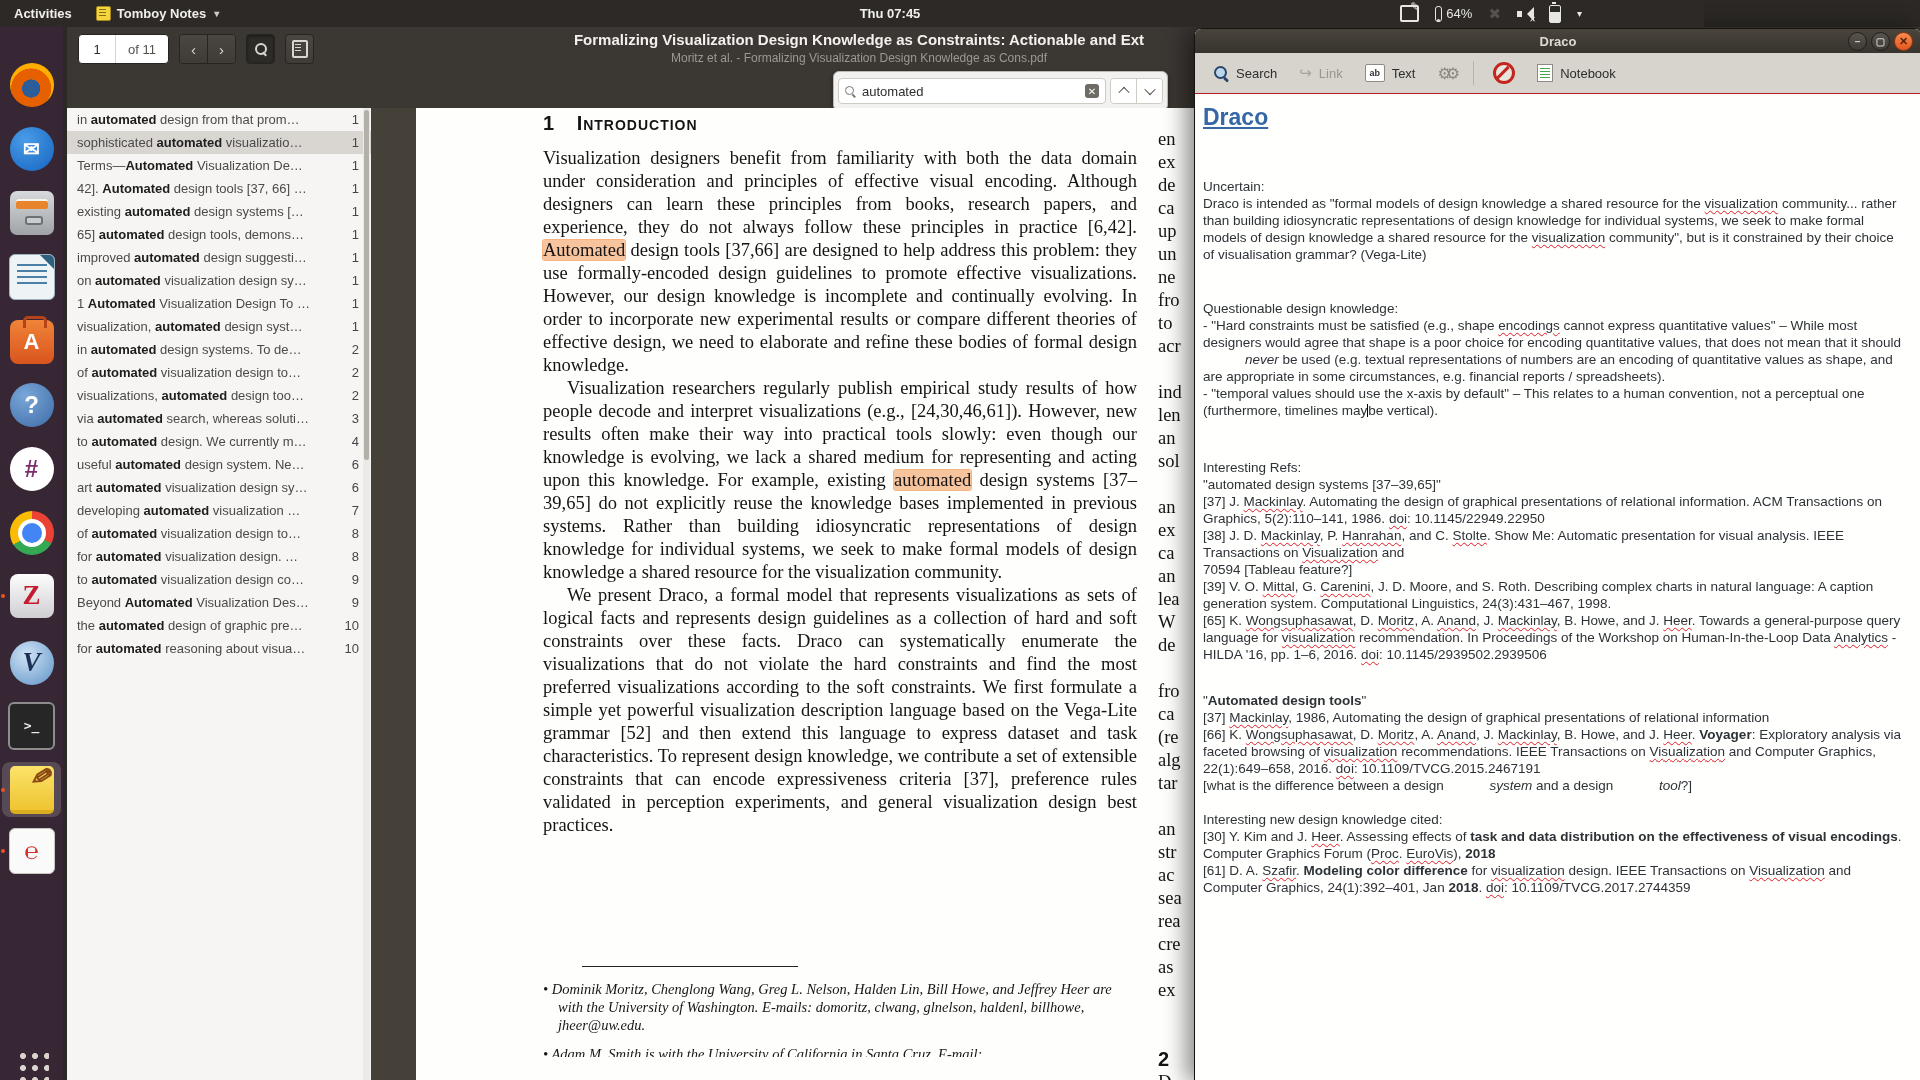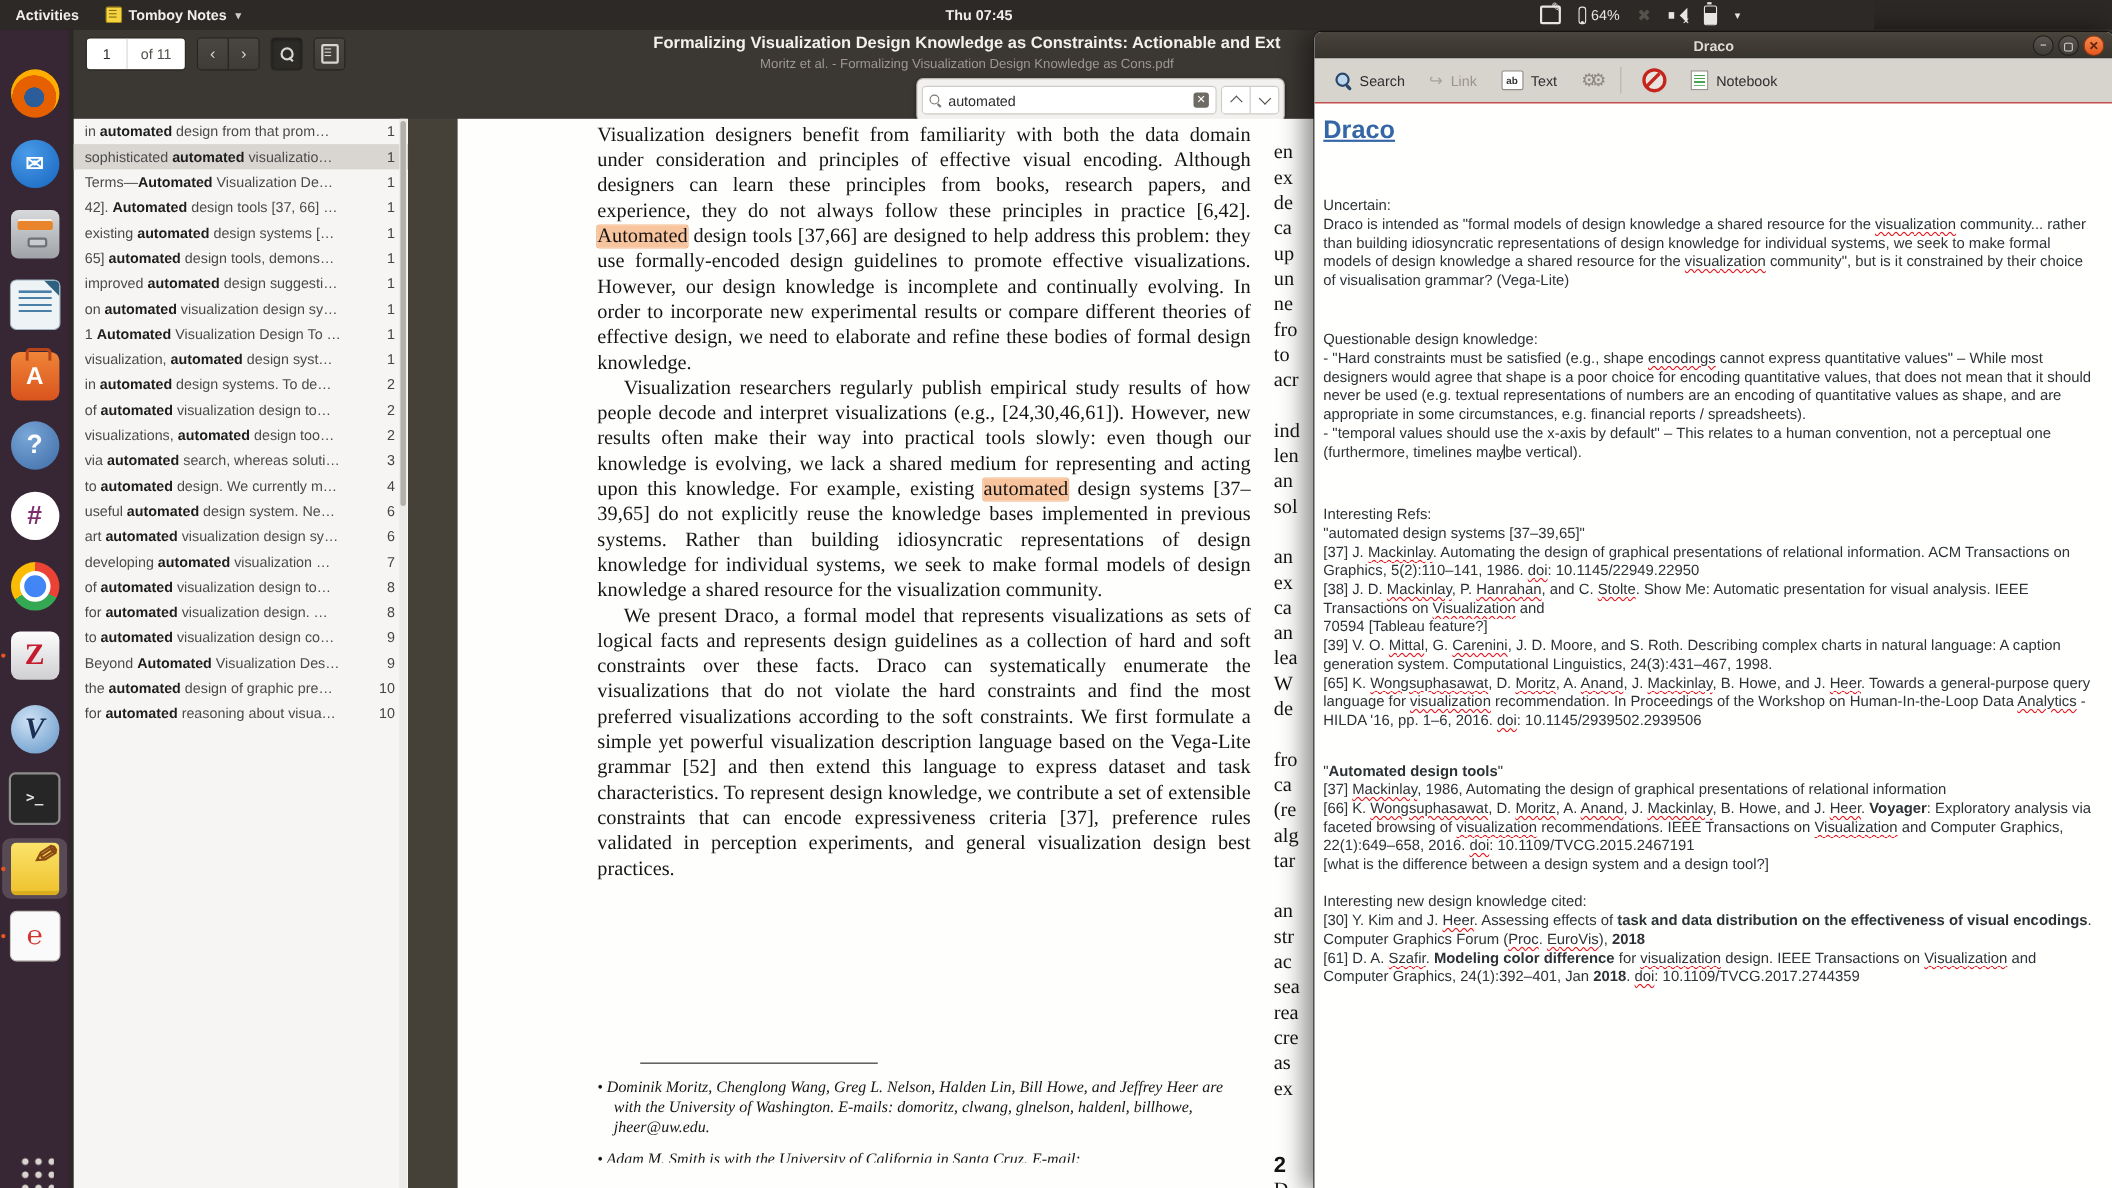--- a/index.html
+++ b/index.html
@@ -53,21 +53,21 @@
   .ic-vglobe{border-radius:50%;background:radial-gradient(circle at 38% 32%,#cfe3f5,#5f93c7);color:#1d2f55;font-size:27px;font-family:"Liberation Serif",serif;font-style:italic;}
   .ic-terminal{border-radius:6px;background:#262626;border:2px solid #8d8d8d;color:#eaeaea;font-family:"DejaVu Sans Mono",monospace;font-size:13px;}
   .ic-tomboy{border-radius:5px;background:linear-gradient(#fbe36a,#efc431);position:relative;border-bottom:4px solid #d9ad1d;}
   .ic-tomboy::after{content:"✎";position:absolute;right:1px;top:-4px;font-size:26px;color:#8a4a14;transform:scaleX(-1) rotate(-12deg);}
   .ic-reddoc{border-radius:6px;background:#fafafa;border:1px solid #c9c6c1;color:#d0342c;font-size:24px;font-weight:400;}
   .ic-apps{width:34px;height:34px;background:radial-gradient(circle,#d9d4ce 2.6px,transparent 3.4px);background-size:12px 12px;background-position:2px 2px;}
 
   
   .pdfwin{position:absolute;left:67px;top:27px;width:1853px;height:1053px;background:#3b3733;z-index:10;}
   .pdf-header{position:absolute;left:0;top:0;width:100%;height:81px;background:#3b3733;}
-  .pdf-titlebox{position:absolute;left:312px;top:4px;width:1000px;text-align:center;white-space:nowrap;overflow:hidden;}
+  .pdf-titlebox{position:absolute;left:292px;top:4px;width:1000px;text-align:center;white-space:nowrap;overflow:hidden;}
   .pdf-title{color:#f3f1ee;font-weight:700;font-size:15px;}
   .pdf-subtitle{color:#9d9890;font-size:12px;margin-top:3px;}
   .pdf-toolbar{position:absolute;left:11px;top:7px;display:flex;align-items:center;gap:10px;}
   .page-entry{display:flex;height:28px;border-radius:4px;overflow:hidden;border:1px solid #262421;background:#fff;}
   .page-entry .num{width:36px;display:flex;align-items:center;justify-content:center;font-size:13px;color:#2e2c29;}
   .page-entry .tot{width:52px;display:flex;align-items:center;justify-content:center;font-size:13px;color:#55524d;border-left:1px solid #d8d5d0;}
   .navgrp{display:flex;border:1px solid #262421;border-radius:4px;overflow:hidden;}
   .pbtn{width:27px;height:28px;display:flex;align-items:center;justify-content:center;background:linear-gradient(#4a4641,#3f3b37);color:#d9d6d1;font-size:15px;}
   .pbtn+.pbtn{border-left:1px solid #262421;}
   .pbtn.single{border:1px solid #262421;border-radius:4px;}
@@ -146,21 +146,21 @@
   .i-note{width:14px;height:16px;background:#fff;border:1px solid #8f8b84;position:relative;}
   .i-note::before{content:"";position:absolute;left:2px;top:3px;right:2px;height:10px;background:repeating-linear-gradient(#49a54f 0 1px,transparent 1px 3px);}
   .tb-content{position:absolute;left:0;top:65px;right:0;bottom:0;background:#fffffe;padding:8px 8px 0 8px;overflow:hidden;}
   .note-title{display:inline-block;color:#3566a5;font-size:23px;font-weight:600;text-decoration:underline;margin:2px 0 0 0;}
   .noteblocks{margin-top:47px;width:702px;font-size:13.5px;line-height:17px;color:#2d3236;}
   .nb{margin-bottom:17px;}
   .nb:nth-child(1){margin-bottom:37px;}
   .nb:nth-child(2){margin-bottom:40px;}
   .nb:nth-child(3){margin-bottom:29px;}
   .nb .b{font-weight:700;}
-  .nb .i,.sr .i{}
+  .nb .i,.sr .i{font-style:italic;margin-left:42px;}
   .sq{text-decoration:underline;text-decoration-style:wavy;text-decoration-color:#e01b24;text-decoration-thickness:1px;text-underline-offset:2px;}
   .caret-i{display:inline-block;width:1px;height:13px;background:#000;vertical-align:-2px;}
 </style>
 </head>
 <body>
 
 <div id="stage">
 
   <div class="topbar">
     <div class="tb-activities">Activities</div>
@@ -378,20 +378,23 @@
           </div>
         </div>
       <div class="sb-scroll">
           <div class="sb-thumb"></div>
         </div>
     </div>
     <div class="pdf-gap"></div>
 
     <div class="pdf-page">
       <div class="col1">
+        <div class="sec-head">
+          <span class="n">1</span><span class="t">Introduction</span>
+        </div>
         <div id="pdf-paragraphs">
             <p class="pp"><span>Visualization designers benefit from familiarity with both the data domain under consideration and principles of effective visual encoding. Although designers can learn these principles from books, research papers, and experience, they do not always follow these principles in practice [6,42]. </span><span class="hl">Automated</span><span> design tools [37,66] are designed to help address this problem: they use formally-encoded design guidelines to promote effective visualizations. However, our design knowledge is incomplete and continually evolving. In order to incorporate new experimental results or compare different theories of effective design, we need to elaborate and refine these bodies of formal design knowledge.</span></p>
             <p class="pp"><span>Visualization researchers regularly publish empirical study results of how people decode and interpret visualizations (e.g., [24,30,46,61]). However, new results often make their way into practical tools slowly: even though our knowledge is evolving, we lack a shared medium for representing and acting upon this knowledge. For example, existing </span><span class="hl">automated</span><span> design systems [37–39,65] do not explicitly reuse the knowledge bases implemented in previous systems. Rather than building idiosyncratic representations of design knowledge for individual systems, we seek to make formal models of design knowledge a shared resource for the visualization community.</span></p>
             <p class="pp"><span>We present Draco, a formal model that represents visualizations as sets of logical facts and represents design guidelines as a collection of hard and soft constraints over these facts. Draco can systematically enumerate the visualizations that do not violate the hard constraints and find the most preferred visualizations according to the soft constraints. We first formulate a simple yet powerful visualization description language based on the Vega-Lite grammar [52] and then extend this language to express dataset and task characteristics. To represent design knowledge, we contribute a set of extensible constraints that can encode expressiveness criteria [37], preference rules validated in perception experiments, and general visualization design best practices.</span></p>
           </div>
       </div>
       <div class="fnrule"></div>
       <div class="fnotes" id="pdf-footnotes">
           <div class="fn">• Dominik Moritz, Chenglong Wang, Greg L. Nelson, Halden Lin, Bill Howe, and Jeffrey Heer are with the University of Washington. E-mails: domoritz, clwang, glnelson, haldenl, billhowe, jheer@uw.edu.</div>
           <div class="fn clip">• Adam M. Smith is with the University of California in Santa Cruz. E-mail:</div>

